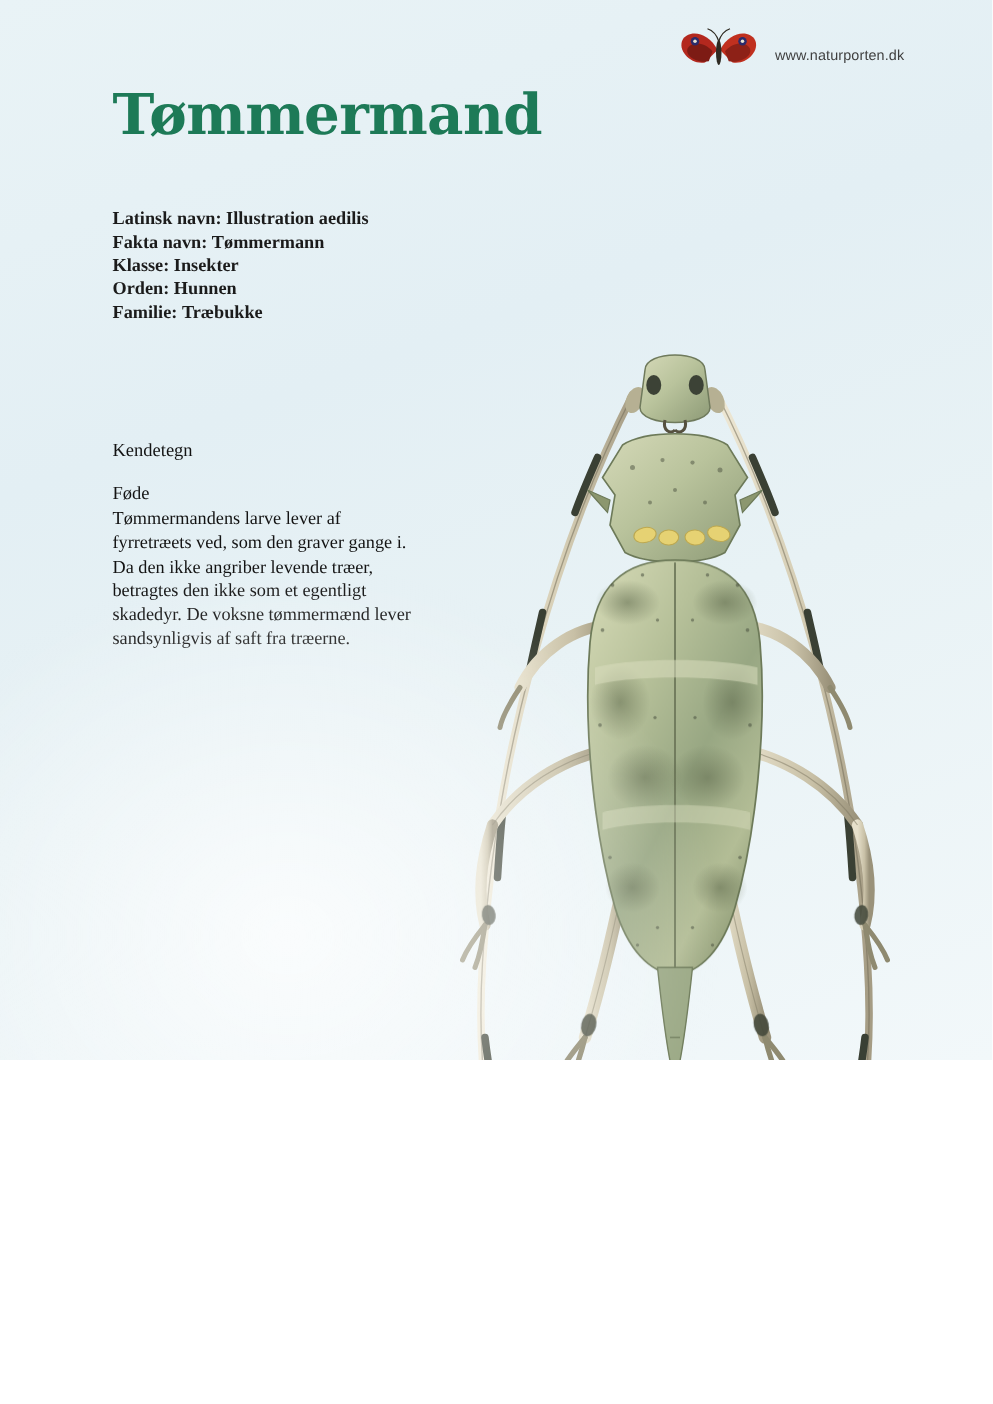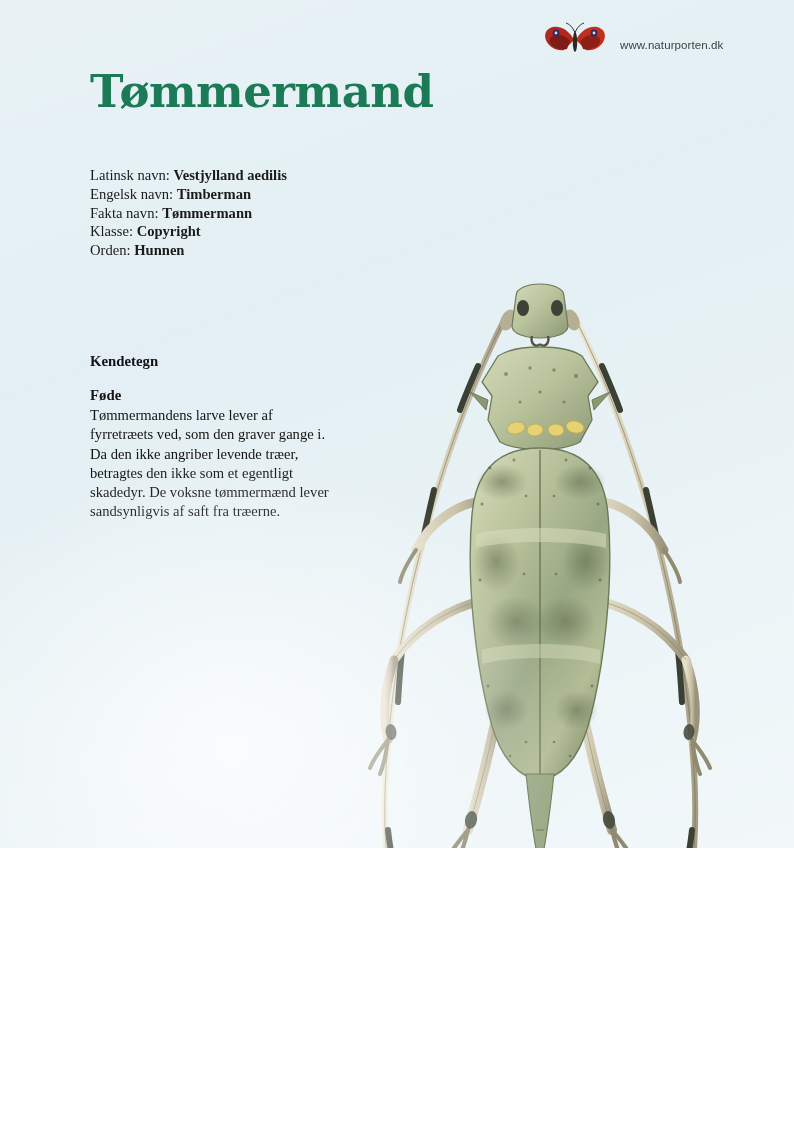--- a/index.html
+++ b/index.html
@@ -66,38 +66,38 @@
   .names {
     position: absolute;
     top: 166px;
     left: 90px;
     width: 255px;
     font-size: 14.6px;
     line-height: 18.8px;
     color: #1b1b1b;
   }
   .names .row { white-space: nowrap; }
-  .names .lab { font-weight: normal; text-align: right; }
+  .names .lab { font-weight: bold; text-align: right; }
   .names .val { font-weight: bold; }
 
   
   .body-col {
     position: absolute;
     top: 352px;
     left: 90px;
     width: 246px;
     font-size: 14.6px;
     line-height: 19.3px;
     color: #131313;
   }
   .body-col p { margin: 0 0 16px 0; }
   .body-col h3 {
     margin: 0 0 1px 0;
     font-size: 14.8px;
-    font-weight: bold;
+    font-weight: normal;
     line-height: 19px;
   }
   .body-col .intro b { font-weight: bold; }
   .sec { margin-bottom: 15px; }
 
   
   .fakta {
     position: absolute;
     left: 100px;
     top: 932px;
@@ -363,37 +363,37 @@
       </g>
 
       <path d="M196 644 C200 682, 204 716, 210 736 C216 716, 220 682, 224 644 Z" fill="#9aa884" stroke="#6d7a59" stroke-width="1.1"></path>
       <path d="M206 700 L214 700" stroke="#6d7a59" stroke-width="1"></path>
     </svg>
   </div>
 
   <div class="names">
     <div class="row">
       <span class="lab">Latinsk navn:</span>
-      <span class="val">Vestjylland aedilis</span>
-    </div>
-    <div class="row">
-      <span class="lab">Engelsk navn:</span>
-      <span class="val">Timberman</span>
+      <span class="val">Illustration aedilis</span>
     </div>
     <div class="row">
       <span class="lab">Fakta navn:</span>
       <span class="val">Tømmermann</span>
     </div>
     <div class="row">
       <span class="lab">Klasse:</span>
-      <span class="val">Copyright</span>
+      <span class="val">Insekter</span>
     </div>
     <div class="row">
       <span class="lab">Orden:</span>
       <span class="val">Hunnen</span>
+    </div>
+    <div class="row">
+      <span class="lab">Familie:</span>
+      <span class="val">Træbukke</span>
     </div>
   </div>
 
   <div class="body-col">
 
     <div class="sec">
       <h3>Kendetegn</h3>
     </div>
 
     <div class="sec">

